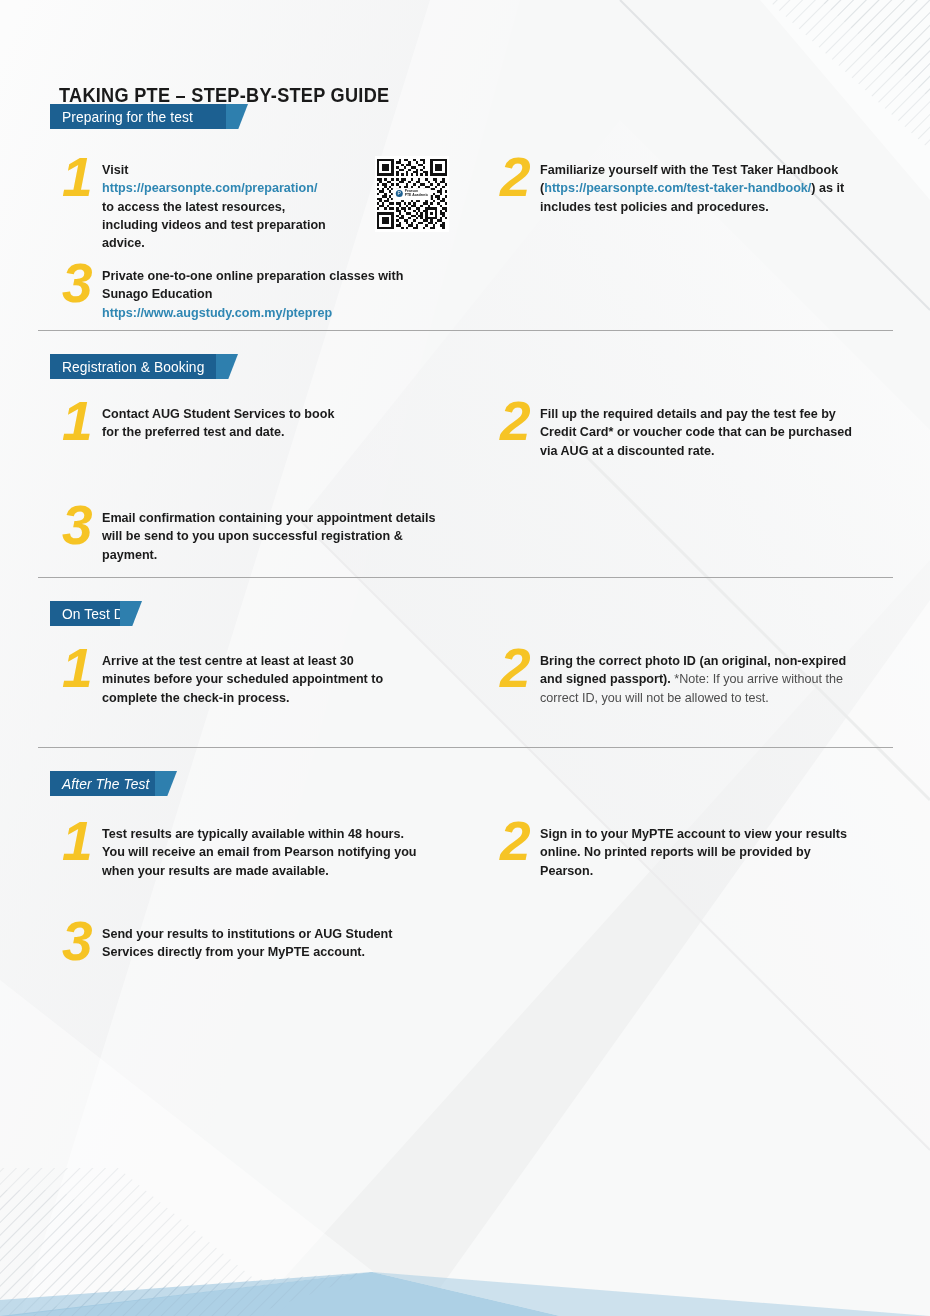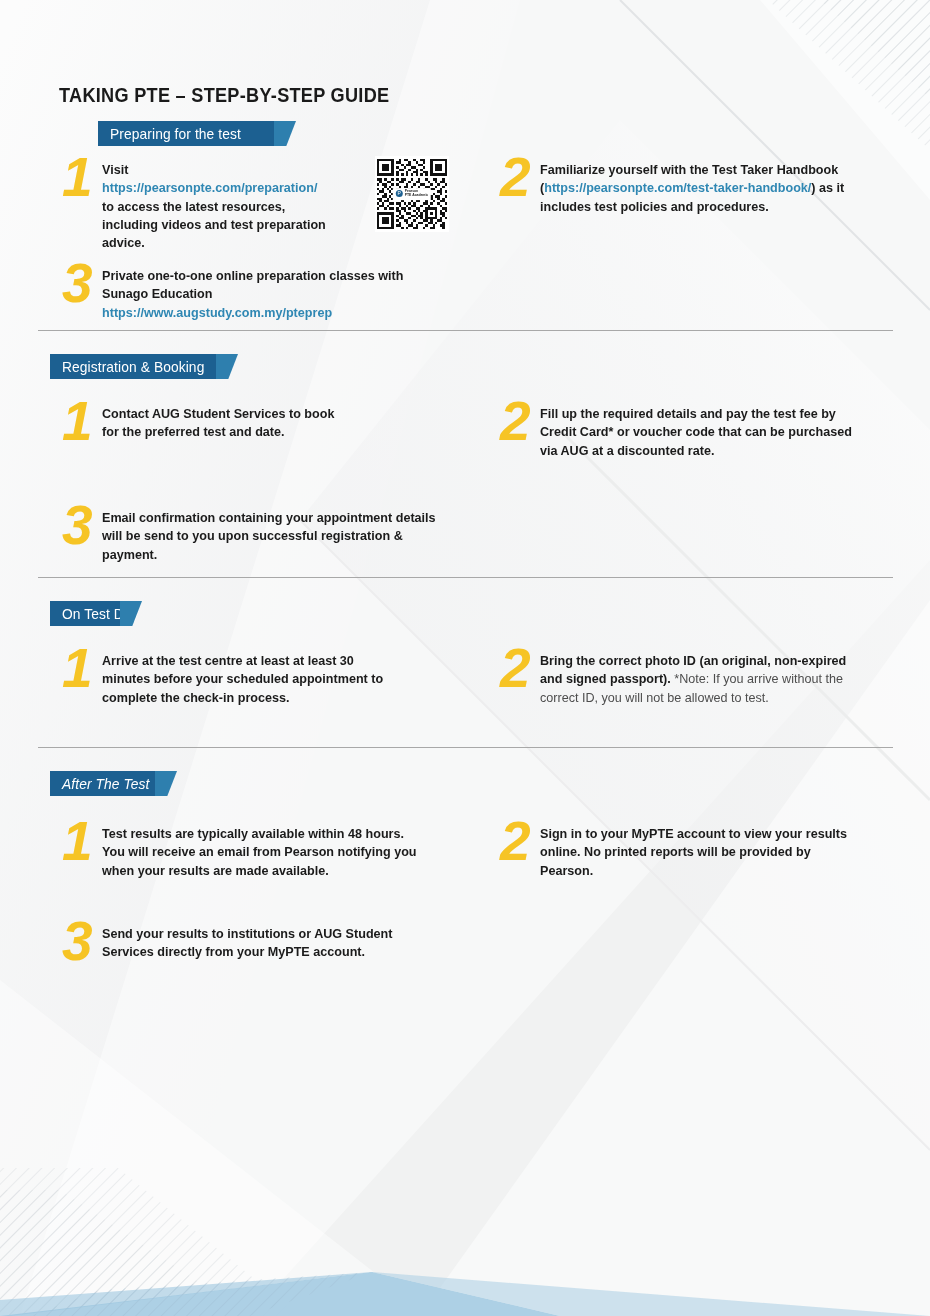--- a/index.html
+++ b/index.html
@@ -212,21 +212,21 @@
 
   <line x1="620" y1="0" x2="930" y2="310" stroke="#e2e4e6" stroke-width="2"></line>
   <line x1="560" y1="430" x2="930" y2="800" stroke="#eceded" stroke-width="3"></line>
   <line x1="300" y1="520" x2="930" y2="1150" stroke="#ededee" stroke-width="2"></line>
 </svg>
 
 <div id="page">
 
   <div class="page-title">TAKING PTE – STEP-BY-STEP GUIDE</div>
 
-  <div class="banner" style="left:50px; top:121px;margin-left:48px;">
+  <div class="banner" style="left:50px; top:104px;">
     <div class="banner-body" style="width:176px;">
       <span class="banner-label">Preparing for the test</span>
     </div>
     <div class="banner-tail"></div>
   </div>
 
   <div class="item" style="left:62px; top:161px; width:285px;">
     <div class="item-num">1</div>
     <div class="item-body">
       <span>Visit </span><span class="lnk">https://pearsonpte.com/preparation/</span><span> to access the latest resources, including videos and test preparation advice.</span>

